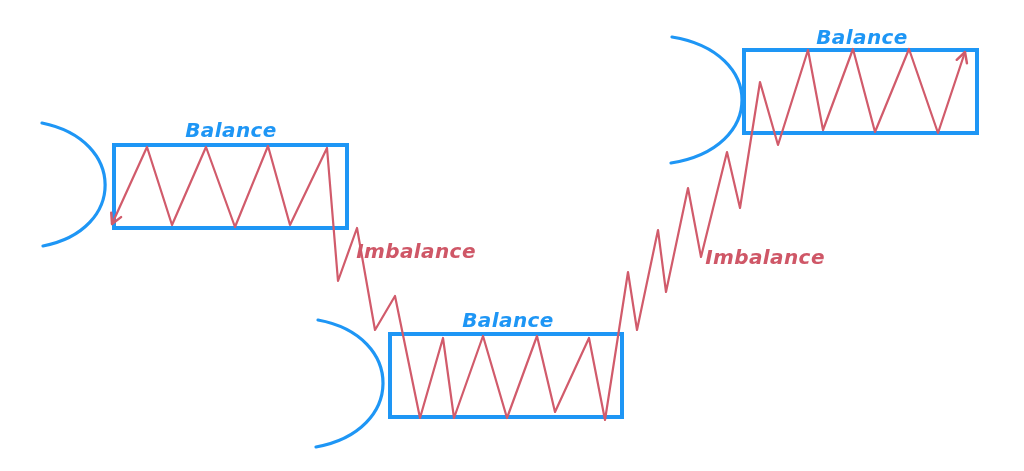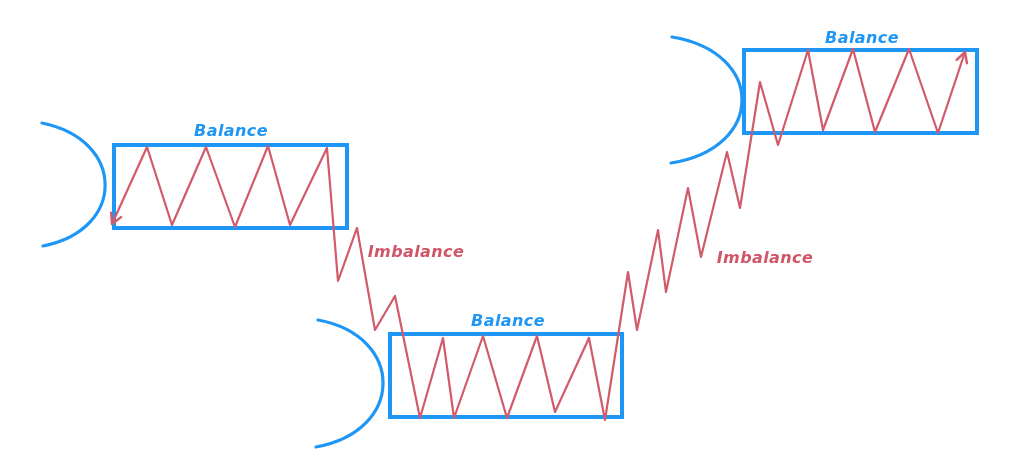--- a/index.html
+++ b/index.html
@@ -9,21 +9,21 @@
     background:var(--bg,#ffffff);
     overflow:hidden;
     font-family:"DejaVu Sans", sans-serif;
   }
   .canvas svg{position:absolute;left:0;top:0;width:1024px;height:471px;}
   .lbl{
     position:absolute;
     transform:translate(-50%,-50%);
     font-style:italic;
     font-weight:bold;
-    font-size:16px;
+    font-size:20px;
     letter-spacing:.4px;
     white-space:nowrap;
     user-select:none;
   }
   .lbl.balance{color:var(--blue,#1e96f5);}
   .lbl.imbalance{color:var(--redText,#cf5767);font-style:italic;}
 </style>
 </head>
 <body>
 

